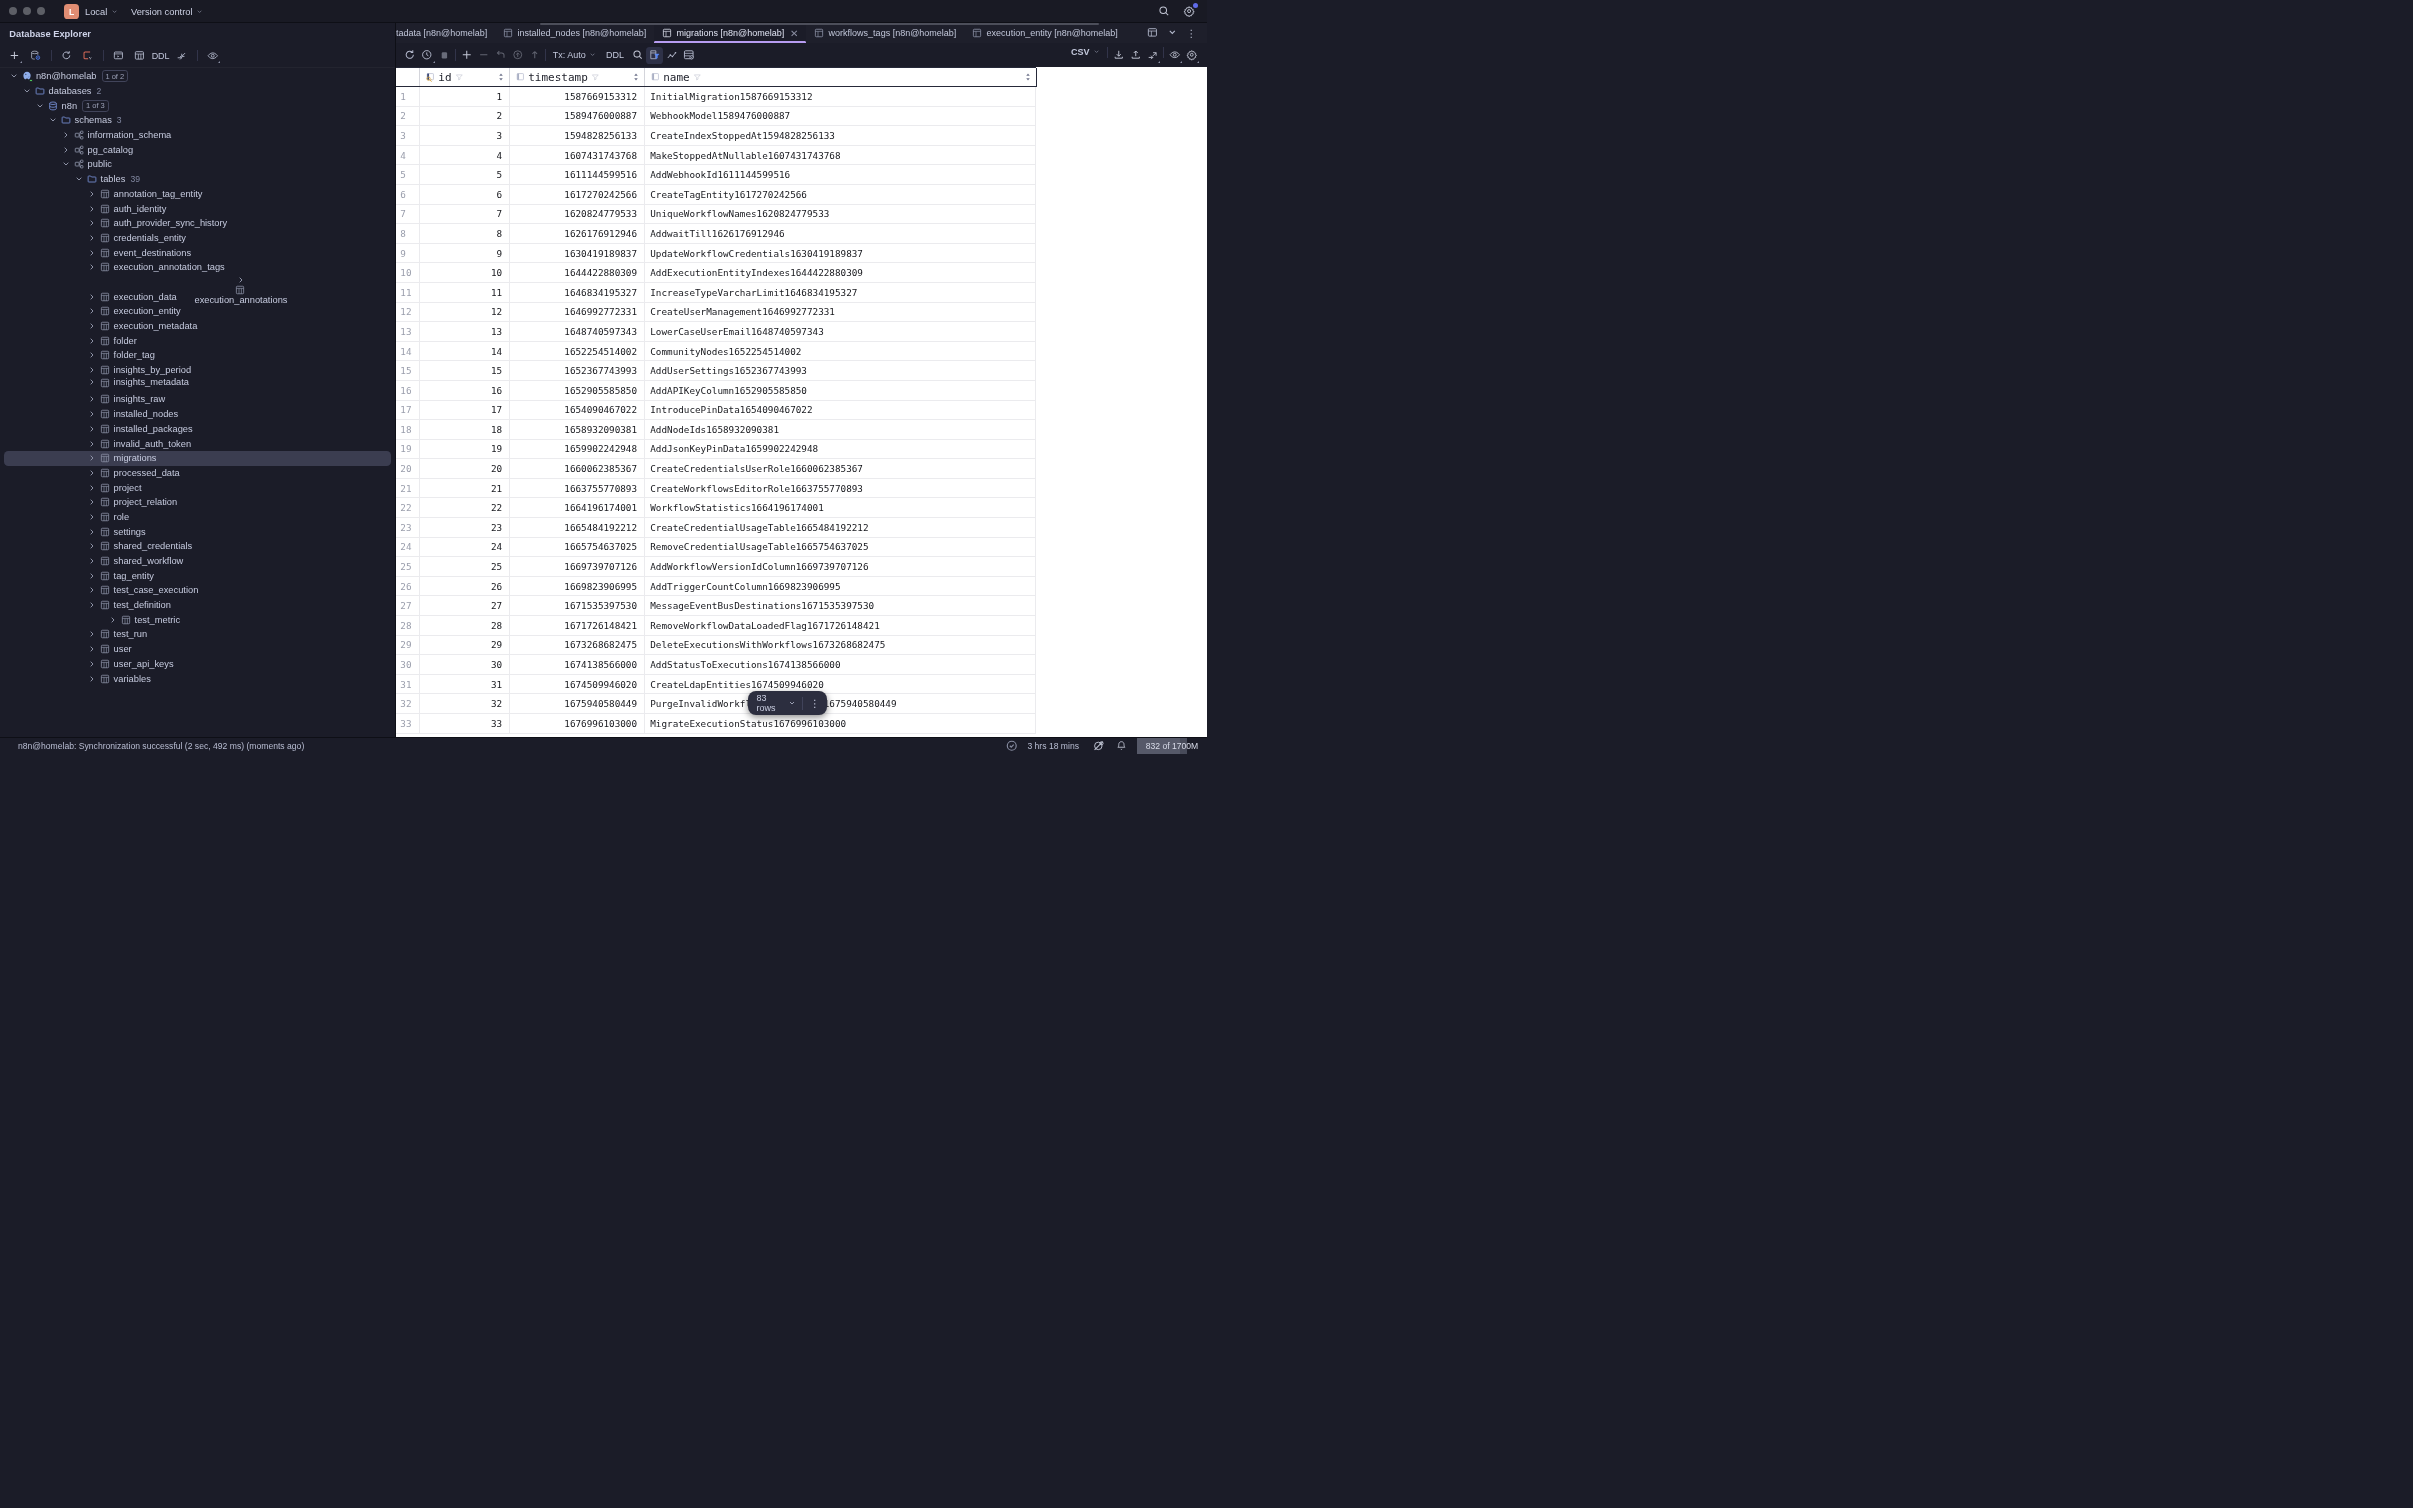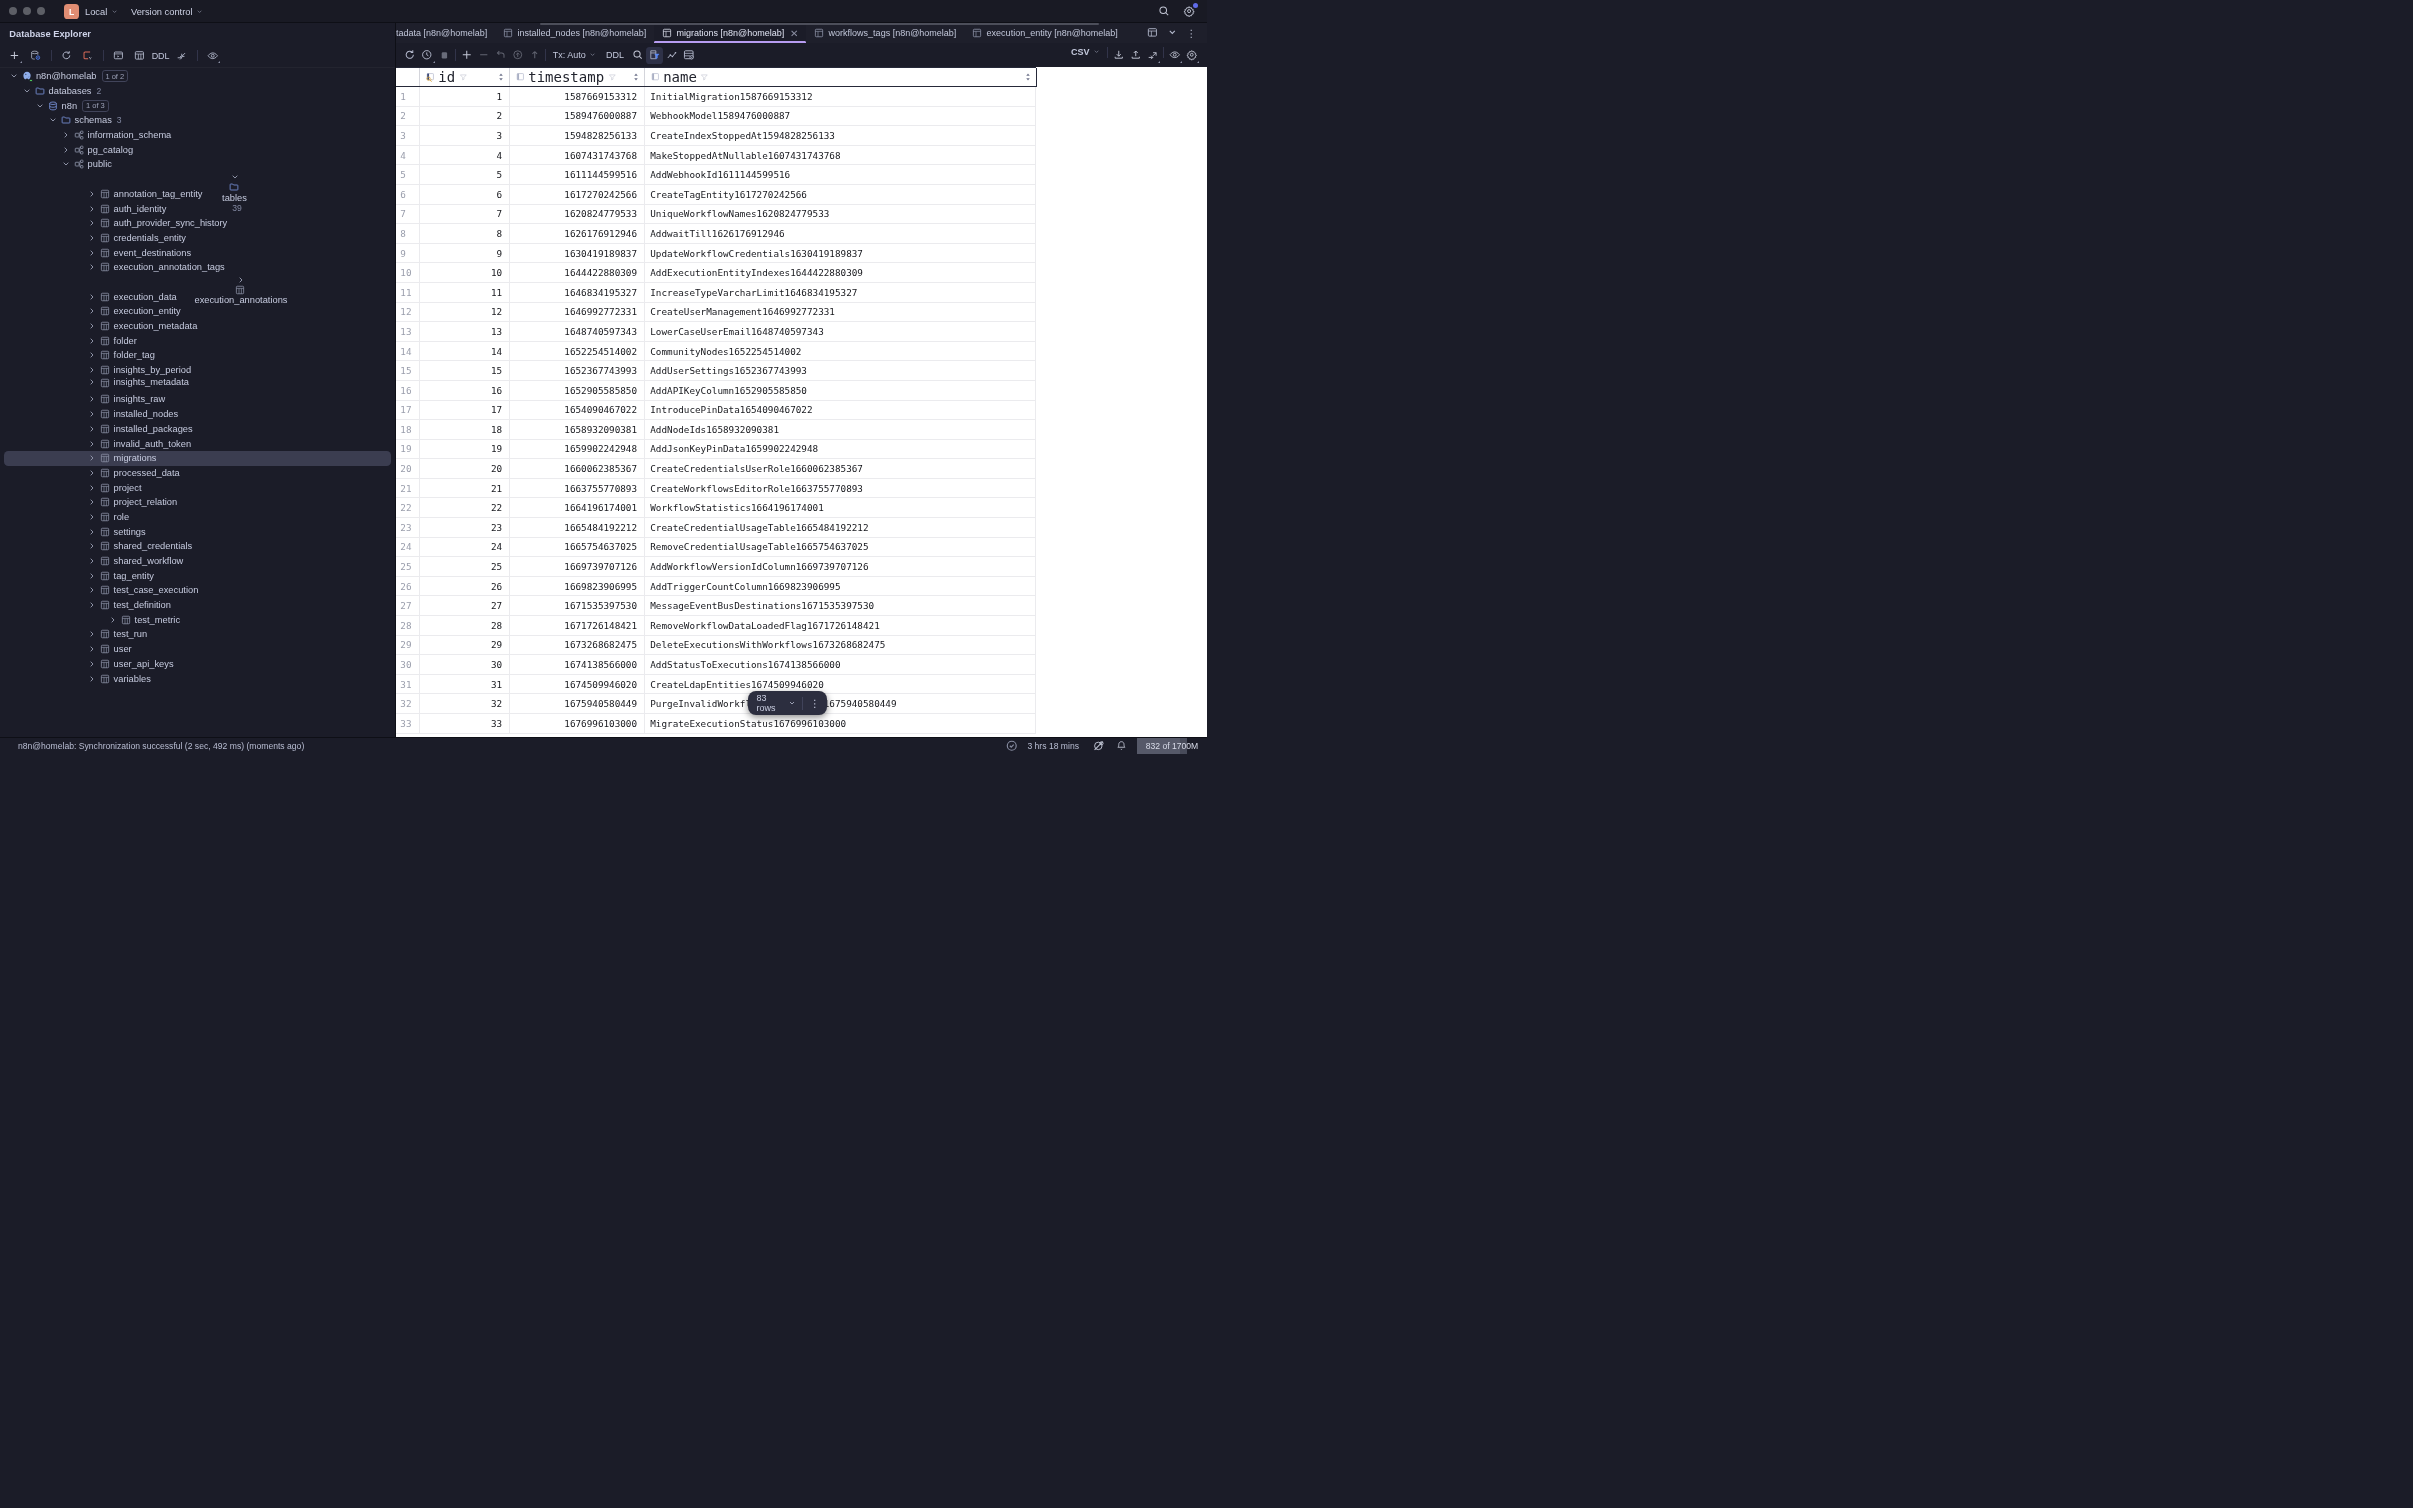--- a/index.html
+++ b/index.html
@@ -67,21 +67,21 @@
   
   .datapane { position:absolute; left:0; top:44px; width:100%; height:670px; background:#fff; overflow:hidden;
     font-family:"DejaVu Sans Mono", monospace; }
   .filterbar { height:19.4px; border-top:1.4px solid #262939; display:flex; align-items:center; position:relative;
     color:#9095a8; font-size:8.6px; font-weight:bold; background:#fff; }
   .fseg { display:flex; align-items:center; gap:5.7px; padding-left:7.2px; }
   .fdiv { position:absolute; left:218px; top:0; bottom:0; width:0.7px; background:#2a2d3c; }
   .gridhead { height:20px; border-top:0.7px solid #262939; border-bottom:1.4px solid #262939; display:flex;
     background:#fff; width:640px; position:relative; }
   .gridhead:after { content:""; position:absolute; right:-1.4px; top:0; bottom:-1.4px; width:1.4px; background:#262939; }
-  .hc { display:flex; align-items:center; gap:3.6px; padding:0 4.3px; border-right:0.7px solid #d4d5db; font-size:14px; color:#22242e; position:relative; }
+  .hc { display:flex; align-items:center; gap:3.6px; padding:0 4.3px; border-right:0.7px solid #d4d5db; font-size:11px; color:#22242e; position:relative; }
   .hc .sort { margin-left:auto; }
   .gutter-h { width:24.4px; border-right:0.7px solid #d4d5db; }
   .col-id { width:90px; } .col-ts { width:135px; } .col-name { width:391px; border-right:none; }
   .gridbody { position:relative; width:640px; }
   .drow { display:flex; height:19.6px; border-bottom:0.7px solid #ebebee; font-size:9.3px; color:#17181d; }
   .dc { padding:0 7.2px; display:flex; align-items:center; border-right:0.7px solid #ebebee; overflow:hidden; }
   .dc.num { justify-content:flex-end; }
   .dc.gut { width:24.4px; color:#9a9eac; padding:0 0 0 4.3px; justify-content:flex-start; }
   .dc.c1 { width:90px; } .dc.c2 { width:135px; } .dc.c3 { width:391px; border-right:0.7px solid #ebebee; padding-left:5px; }
 
@@ -321,21 +321,21 @@
                   <rect x="2" y="5.2" width="6" height="6" rx="1" fill="none" stroke="#9aa0b5" stroke-width="1.2"></rect>
                   <rect x="10.5" y="1.8" width="3.8" height="3.8" rx=".8" fill="none" stroke="#9aa0b5" stroke-width="1.2"></rect>
                   <rect x="10.5" y="10.5" width="3.8" height="3.8" rx=".8" fill="none" stroke="#9aa0b5" stroke-width="1.2"></rect>
                   <path d="M8 8.2h1.4M9.4 3.7v8.9M9.4 3.7h1.1M9.4 12.6h1.1" stroke="#9aa0b5" stroke-width="1.1" fill="none"></path>
                 </svg>
               </span>
               <span>public</span>
             </span>
           </div>
           <div class="trow">
-            <span class="tpad" style="display: flex; align-items: center; padding-left: 74px; width: 100%; height: 100%; flex-direction: column;">
+            <span class="tpad" style="display: flex; align-items: center; padding-left: 74px; width: 100%; height: 100%;">
               <span class="tchev">
                 <svg width="8" height="8" viewBox="0 0 12 12">
                   <path d="M2.5 4l3.5 3.5L9.5 4" fill="none" stroke="#8d92a6" stroke-width="1.5"></path>
                 </svg>
               </span>
               <span class="ticn">
                 <svg width="10" height="10" viewBox="0 0 16 16">
                   <path d="M1.8 4.2c0-.6.4-1 1-1h3l1.4 1.6h6a1 1 0 011 1v6a1 1 0 01-1 1h-10.4a1 1 0 01-1-1z" fill="none" stroke="#7b96e0" stroke-width="1.3"></path>
                 </svg>
               </span>

